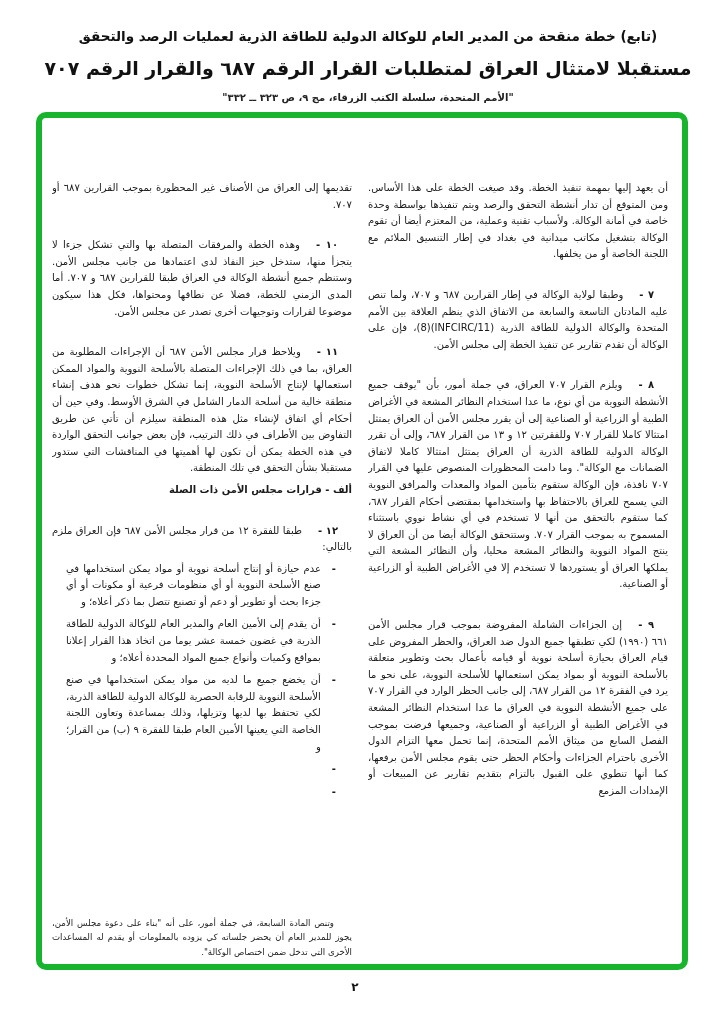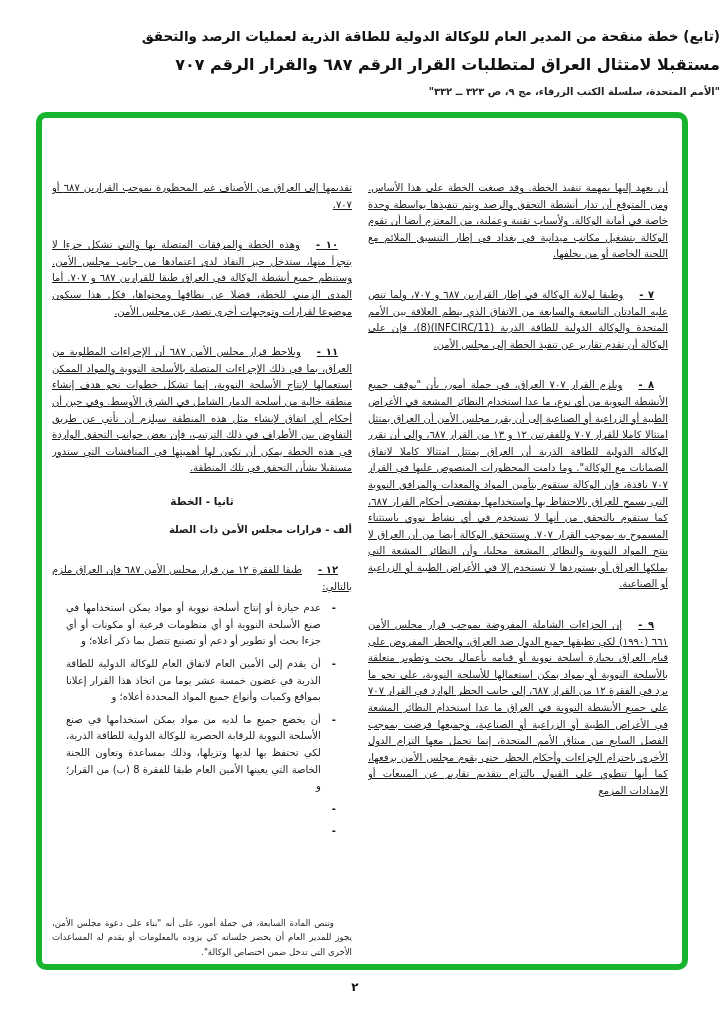--- a/index.html
+++ b/index.html
@@ -5,42 +5,42 @@
   html,body{margin:0;padding:0;}
   body{
     width:720px;height:1018px;position:relative;
     background:#ffffff;color:#111;
     font-family:"DejaVu Sans",sans-serif;
     overflow:hidden;
   }
   
   .header{
     position:absolute;top:24px;left:16px;right:0;
-    text-align:right;direction:rtl;
+    text-align:center;direction:rtl;
   }
   .header .t1{font-size:13.5px;font-weight:bold;line-height:1.9;}
-  .header .t2{font-size:16px;font-weight:bold;line-height:1.9;}
+  .header .t2{font-size:19px;font-weight:bold;line-height:1.9;}
   .header .src{font-size:10px;font-weight:bold;margin-top:6px;color:#222;}
   
   .frame{
     position:absolute;left:36px;top:112px;width:640px;height:846px;
     border:6px solid #18b42e;border-radius:10px;background:#fff;
   }
   
   .columns{
     position:absolute;top:180px;left:52px;width:616px;height:785px;
     direction:rtl;display:flex;gap:16px;
   }
   .column{position:relative;width:300px;height:100%;}
   .col-body{
     position:absolute;top:0;right:0;left:0;bottom:100px;
     overflow:hidden;text-align:justify;
     font-size:10px;line-height:16.6px;color:#1a1a1a;
   }
-  .para{margin:0 0 5px 0;text-decoration:underline;}
+  .para{margin:0 0 5px 0;}
   .para.numbered{text-indent:14px;margin-top:24px;}
   .para .num{font-weight:bold;padding-inline-end:16px;}
   .sec-heading{
     font-weight:bold;font-size:10.5px;text-align:center;
     margin:16px 0 12px 0;
   }
   .sub-heading{
     font-weight:bold;font-size:10px;text-align:right;
     margin:0 0 24px 0;
   }
@@ -101,39 +101,38 @@
       <p class="para">
         <span>تقديمها إلى العراق من الأصناف غير المحظورة بموجب القرارين ٦٨٧ أو ٧٠٧.</span>
       </p>
       <p class="para numbered">
         <span class="num">١٠ -</span><span>وهذه الخطة والمرفقات المتصلة بها والتي تشكل جزءا لا يتجزأ منها، ستدخل حيز النفاذ لدى اعتمادها من جانب مجلس الأمن. وستنظم جميع أنشطة الوكالة في العراق طبقا للقرارين ٦٨٧ و ٧٠٧. أما المدى الزمني للخطة، فضلا عن نطاقها ومحتواها، فكل هذا سيكون موضوعا لقرارات وتوجيهات أخرى تصدر عن مجلس الأمن.</span>
       </p>
       <p class="para numbered">
         <span class="num">١١ -</span><span>ويلاحظ قرار مجلس الأمن ٦٨٧ أن الإجراءات المطلوبة من العراق، بما في ذلك الإجراءات المتصلة بالأسلحة النووية والمواد الممكن استعمالها لإنتاج الأسلحة النووية، إنما تشكل خطوات نحو هدف إنشاء منطقة خالية من أسلحة الدمار الشامل في الشرق الأوسط. وفي حين أن أحكام أي اتفاق لإنشاء مثل هذه المنطقة سيلزم أن تأتي عن طريق التفاوض بين الأطراف في ذلك الترتيب، فإن بعض جوانب التحقق الواردة في هذه الخطة يمكن أن تكون لها أهميتها في المناقشات التي ستدور مستقبلا بشأن التحقق في تلك المنطقة.</span>
       </p>
 
-      <div class="sec-heading">ثانيا - الخطة</div>
       <div class="sub-heading">ألف - قرارات مجلس الأمن ذات الصلة</div>
 
       <p class="para numbered">
         <span class="num">١٢ -</span><span>طبقا للفقرة ١٢ من قرار مجلس الأمن ٦٨٧ فإن العراق ملزم بالتالي:</span>
       </p>
 
       <div class="bullets">
         <div class="bullet">
           <span class="dash">-</span>
           <p>عدم حيازة أو إنتاج أسلحة نووية أو مواد يمكن استخدامها في صنع الأسلحة النووية أو أي منظومات فرعية أو مكونات أو أي جزءا بحث أو تطوير أو دعم أو تصنيع تتصل بما ذكر أعلاه؛ و</p>
         </div>
         <div class="bullet">
           <span class="dash">-</span>
-          <p>أن يقدم إلى الأمين العام لاتفاق العام للوكالة الدولية للطاقة الذرية في غضون خمسة عشر يوما من اتخاذ هذا القرار إعلانا بمواقع وكميات وأنواع جميع المواد المحددة أعلاه؛ و</p>
+          <p>أن يقدم إلى الأمين العام والمدير العام للوكالة الدولية للطاقة الذرية في غضون خمسة عشر يوما من اتخاذ هذا القرار إعلانا بمواقع وكميات وأنواع جميع المواد المحددة أعلاه؛ و</p>
         </div>
         <div class="bullet">
           <span class="dash">-</span>
-          <p>أن يخضع جميع ما لديه من مواد يمكن استخدامها في صنع الأسلحة النووية للرقابة الحصرية للوكالة الدولية للطاقة الذرية، لكي تحتفظ بها لديها وتزيلها، وذلك بمساعدة وتعاون اللجنة الخاصة التي يعينها الأمين العام طبقا للفقرة 8 (ب) من القرار؛ و</p>
+          <p>أن يخضع جميع ما لديه من مواد يمكن استخدامها في صنع الأسلحة النووية للرقابة الحصرية للوكالة الدولية للطاقة الذرية، لكي تحتفظ بها لديها وتزيلها، وذلك بمساعدة وتعاون اللجنة الخاصة التي يعينها الأمين العام طبقا للفقرة ٩ (ب) من القرار؛ و</p>
         </div>
         <div class="bullet">
           <span class="dash">-</span>
         </div>
         <div class="bullet">
           <span class="dash">-</span>
         </div>
       </div>
     </div>
     <div class="footnote">

